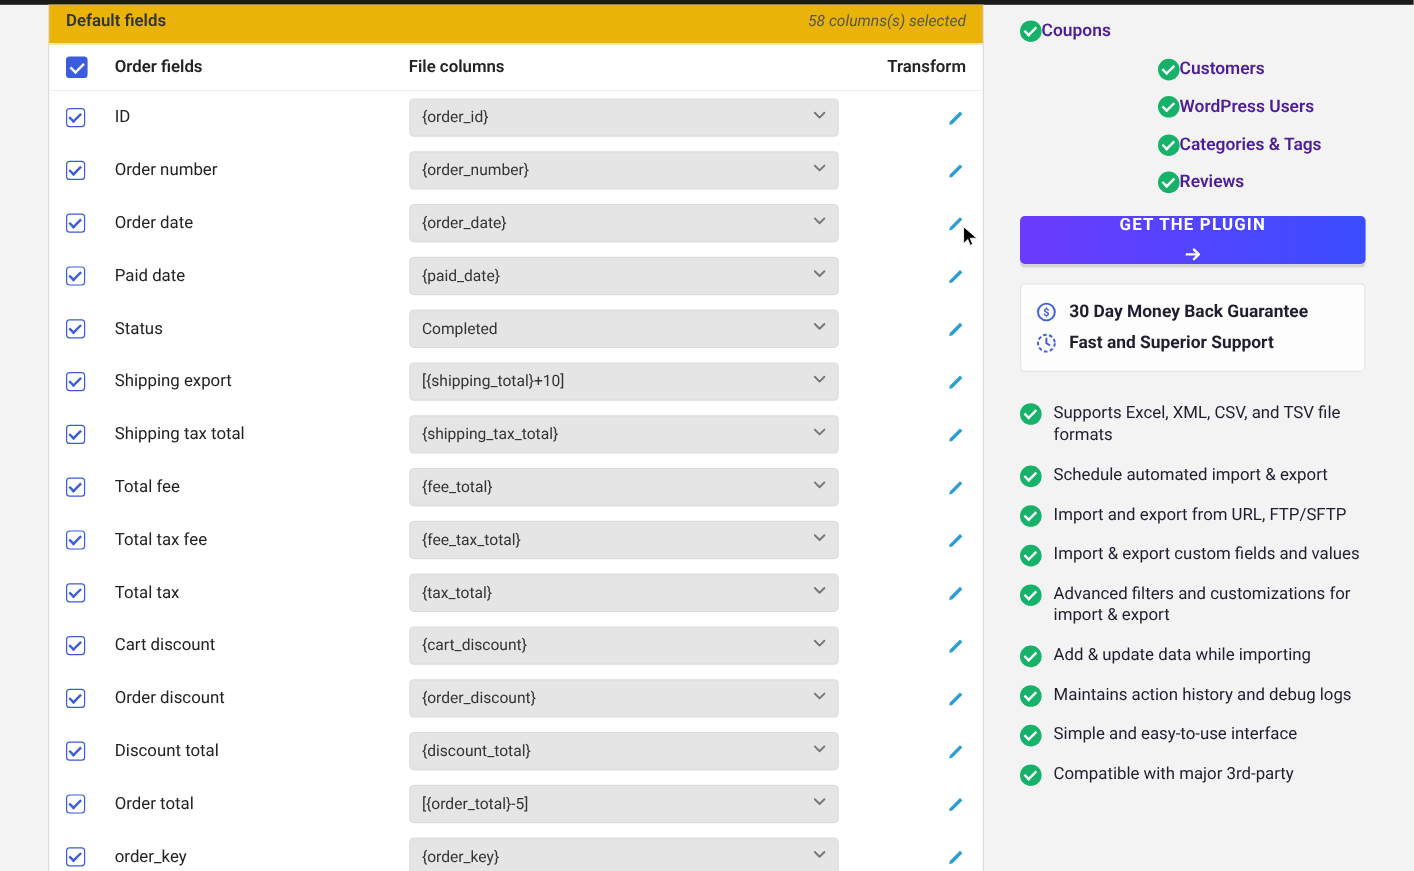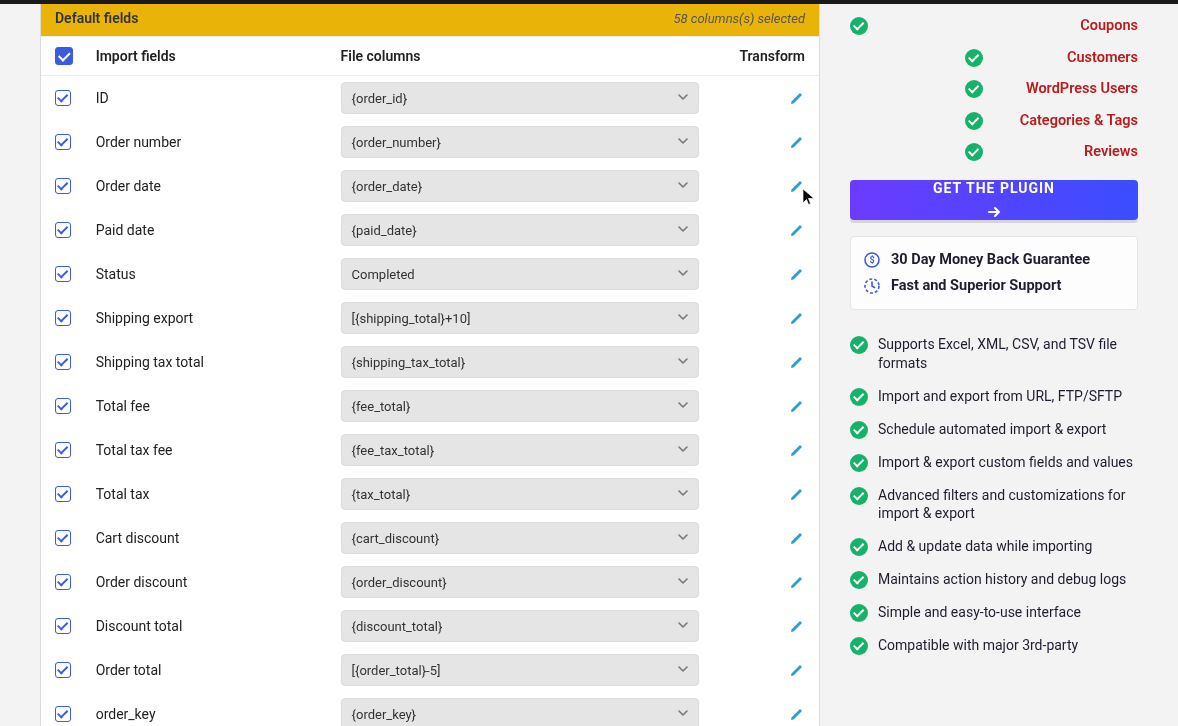--- a/index.html
+++ b/index.html
@@ -122,26 +122,24 @@
     color: #2a9dd6;
     cursor: pointer;
   }
   .pencil svg { display:block; }
 
   
   .side-list { margin-top: 6px; }
   .check-item {
     display: flex;
     align-items: flex-start;
-    gap: 10px;
     padding: 6px 0;
     font-size: 14.5px;
-    color: #b91c1c;
+    color: #4c1d95;
     font-weight: 600;
-    justify-content: space-between;
   }
   .check-item .text { line-height: 1.35; font-weight: 600; }
   .check-circle {
     width: 18px; height: 18px;
     border-radius: 50%;
     background: #17b26a;
     flex-shrink: 0;
     display: inline-flex;
     align-items: center;
     justify-content: center;
@@ -221,21 +219,21 @@
   <div class="main-col">
     <div class="panel">
       <div class="panel-header">
         <div class="panel-header-title">Default fields</div>
         <div class="panel-header-count">58 columns(s) selected</div>
       </div>
       <div class="table-hd">
         <div class="col-check">
           <span class="checkbox big checked"></span>
         </div>
-        <div class="col-field">Import fields</div>
+        <div class="col-field">Order fields</div>
         <div class="col-file">File columns</div>
         <div class="col-trans">Transform</div>
       </div>
       <div id="rows-container">
           <div class="row">
             <div class="col-check">
               <span class="checkbox checked"></span>
             </div>
             <div class="col-field">ID</div>
             <div class="col-file">
@@ -611,25 +609,25 @@
       </div>
     </div>
 
     <div class="features" id="features-container">
         <div class="feature-item">
           <span class="check-circle"></span>
           <span class="text">Supports Excel, XML, CSV, and TSV file formats</span>
         </div>
         <div class="feature-item">
           <span class="check-circle"></span>
+          <span class="text">Schedule automated import &amp; export</span>
+        </div>
+        <div class="feature-item">
+          <span class="check-circle"></span>
           <span class="text">Import and export from URL, FTP/SFTP</span>
-        </div>
-        <div class="feature-item">
-          <span class="check-circle"></span>
-          <span class="text">Schedule automated import &amp; export</span>
         </div>
         <div class="feature-item">
           <span class="check-circle"></span>
           <span class="text">Import &amp; export custom fields and values</span>
         </div>
         <div class="feature-item">
           <span class="check-circle"></span>
           <span class="text">Advanced filters and customizations for import &amp; export</span>
         </div>
         <div class="feature-item">

